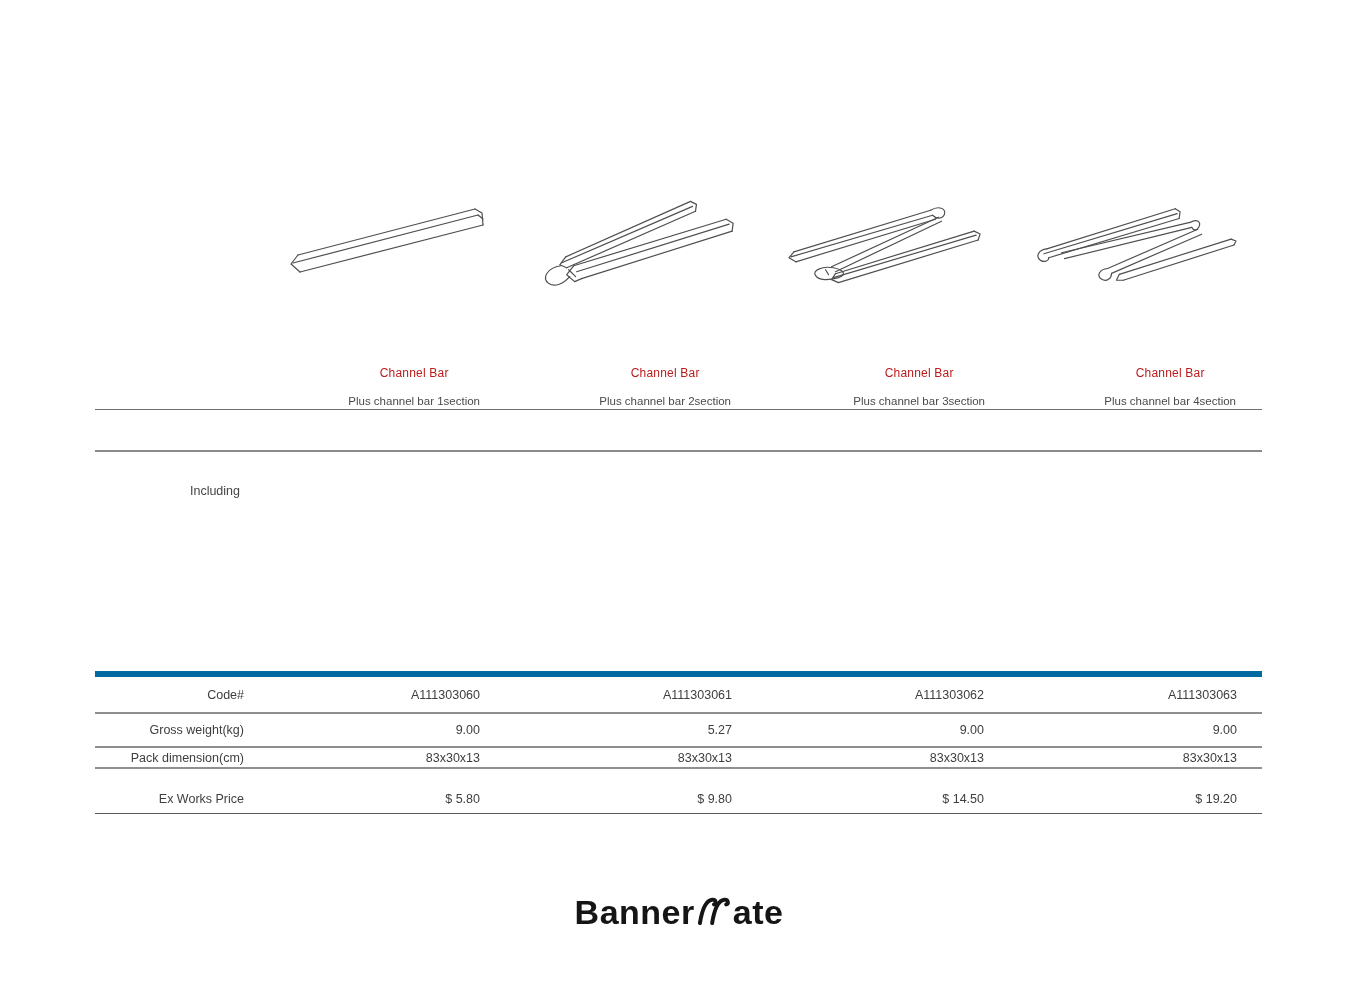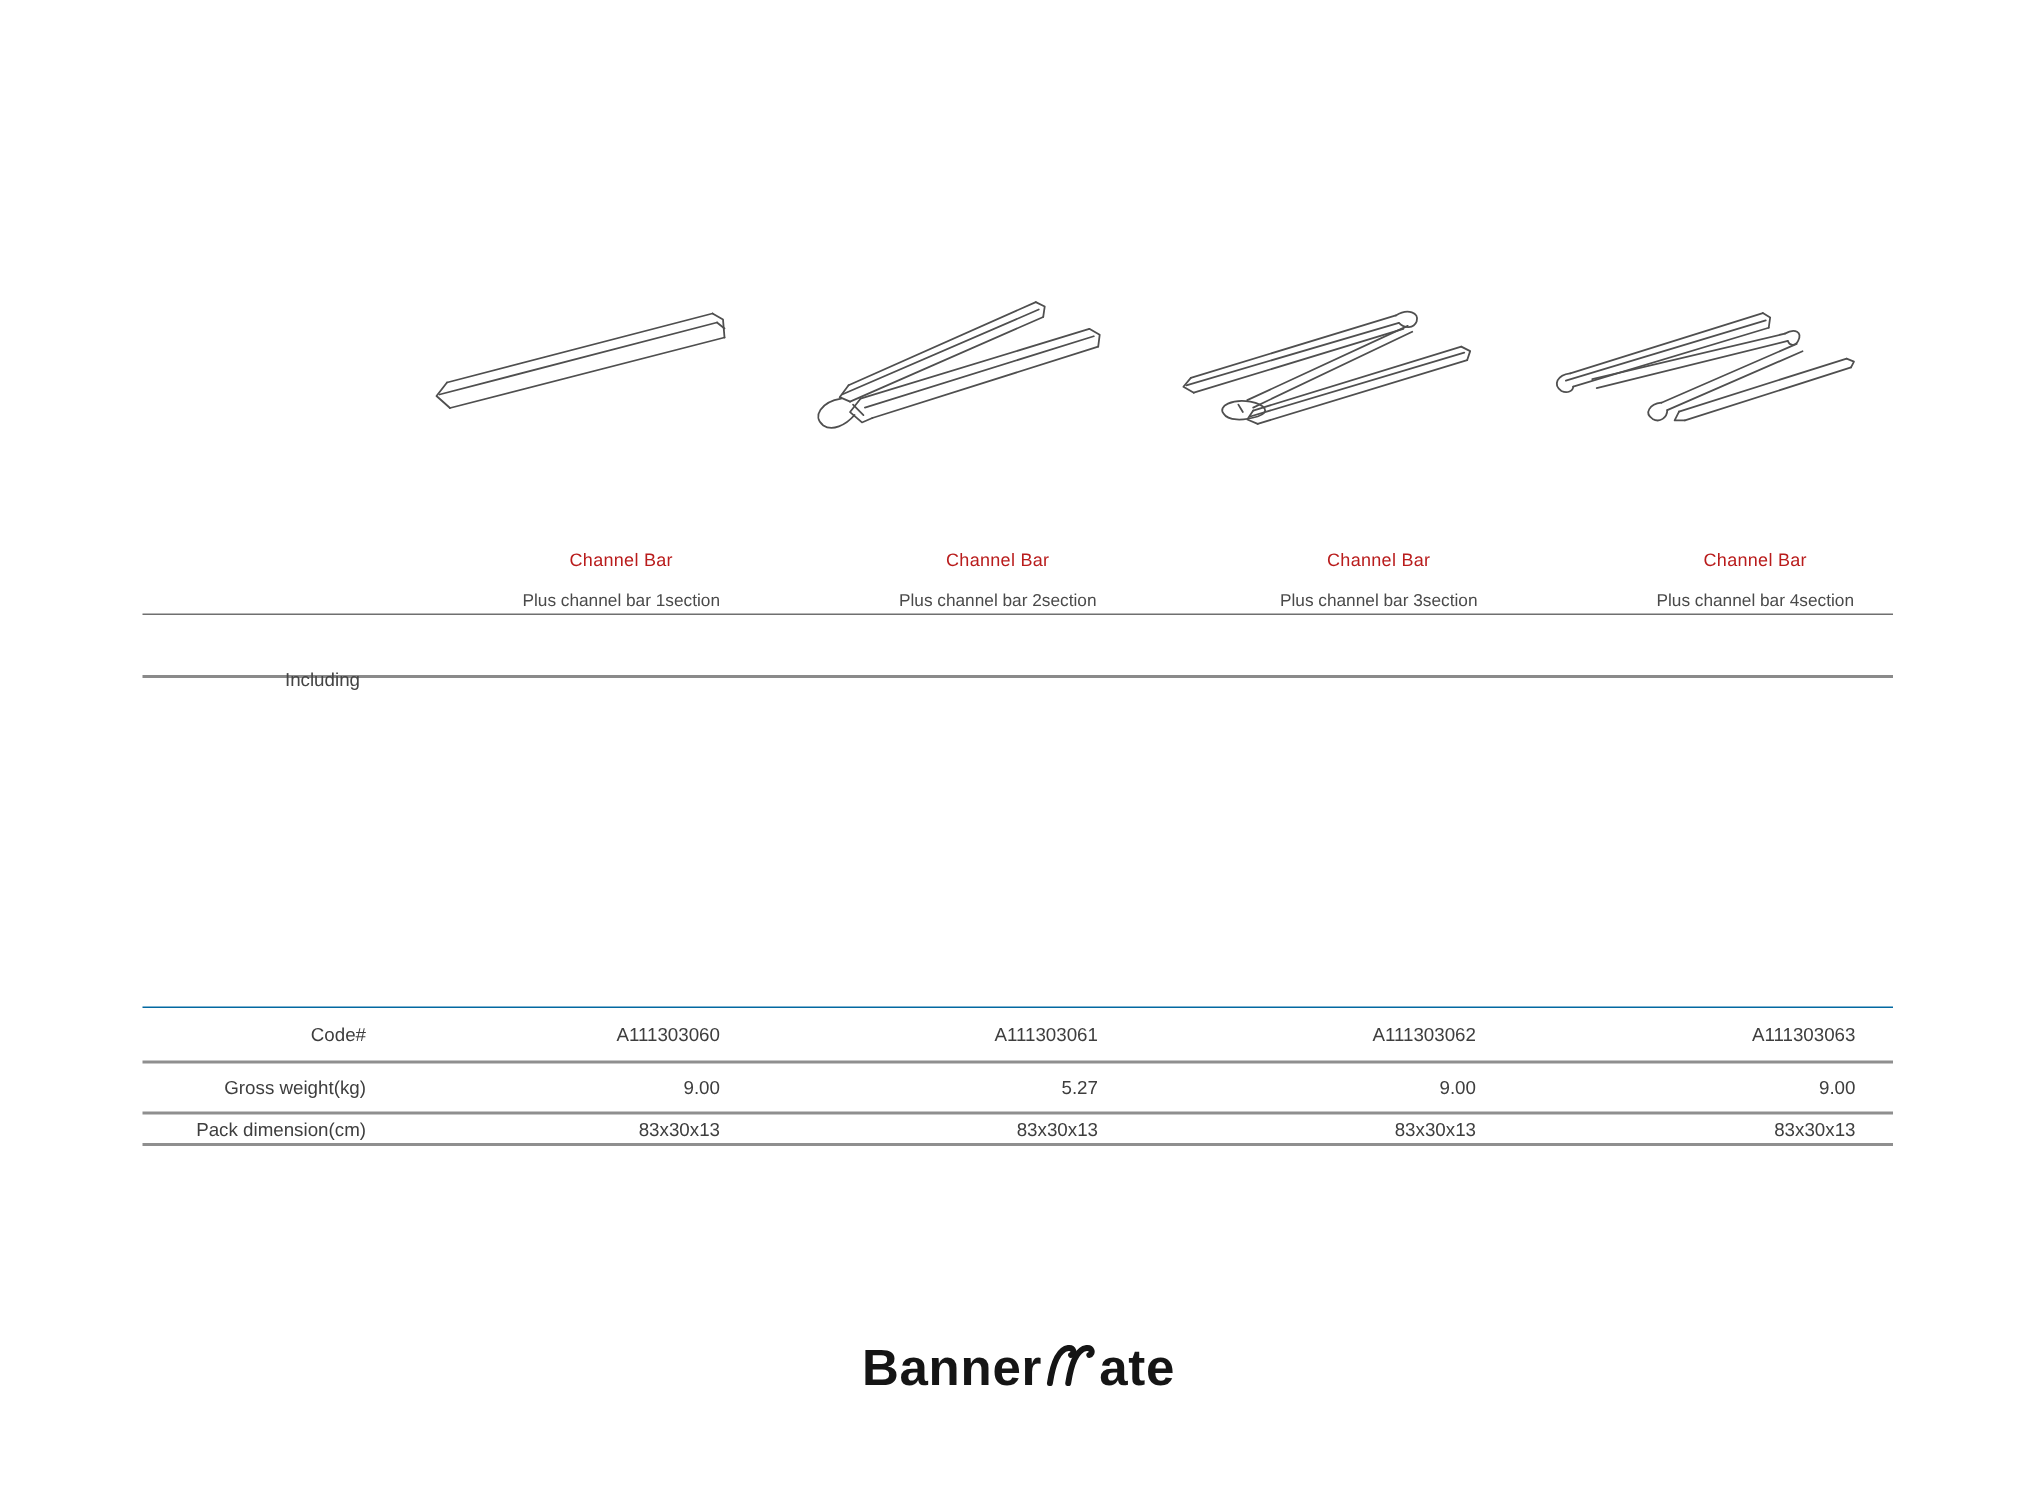--- a/index.html
+++ b/index.html
@@ -13,23 +13,23 @@
   
   .title-block{position:absolute;top:367px;text-align:right;}
   .tb1{right:878px;} .tb2{right:627px;} .tb3{right:373px;} .tb4{right:122px;}
   .ptitle{font-size:12px;line-height:1.15;color:#b91c1c;letter-spacing:.2px;text-align:center;}
   .psub{font-size:11.5px;line-height:1.2;margin-top:14px;color:#4a4a4a;}
   
   .rule{position:absolute;left:95px;width:1167px;height:0;}
   .rule-1{top:409px;border-top:1px solid #6f6f6f;}
   .rule-2{top:450px;border-top:2px solid #8a8a8a;}
   
-  .including{position:absolute;top:446px;right:1118px;font-size:12.5px;color:#454545;}
+  .including{position:absolute;top:484px;right:1118px;font-size:12.5px;color:#454545;}
   
-  .spec-table{position:absolute;left:95px;top:671px;width:1167px;border-top:1px solid #0369a1;box-sizing:border-box;}
+  .spec-table{position:absolute;left:95px;top:671px;width:1167px;border-top:6px solid #0369a1;box-sizing:border-box;}
   .trow{display:grid;grid-template-columns:160px 235px 252px 252px 268px;align-items:center;box-sizing:border-box;}
   .trow > div{text-align:right;font-size:12.5px;color:#3e3e3e;white-space:nowrap;}
   .trow > div:nth-child(1){padding-right:11px;}
   .trow > div:nth-child(2){padding-right:10px;}
   .trow > div:nth-child(3){padding-right:10px;}
   .trow > div:nth-child(4){padding-right:10px;}
   .trow > div:nth-child(5){padding-right:25px;}
   .row-code{height:37px;border-bottom:2px solid #8f8f8f;}
   .row-gross{height:34px;border-bottom:2px solid #8f8f8f;}
   .row-dim{height:21px;border-bottom:2px solid #8f8f8f;}
@@ -148,20 +148,27 @@
     <div>83x30x13</div>
     <div>83x30x13</div>
   </div>
   <div class="trow row-spacer">
     <div></div>
       <div></div>
       <div></div>
       <div></div>
       <div></div>
   </div>
+  <div class="trow row-price">
+    <div>Ex Works Price</div>
+    <div>$ 5.80</div>
+    <div>$ 9.80</div>
+    <div>$ 14.50</div>
+    <div>$ 19.20</div>
+  </div>
 </div>
 
 <div class="logo" aria-label="BannerMate">
   <span>Banner</span><svg width="36" height="30" viewBox="0 0 38 32">
     <path d="M4,30 C6,17 10,6 17,5 C21,4.5 22,9 19,10"></path>
     <path d="M17,30 C19,17 23,6 30,5 C34,4.5 35,9 32,10"></path>
   </svg><span>ate</span>
 </div>
 
 </body></html>

